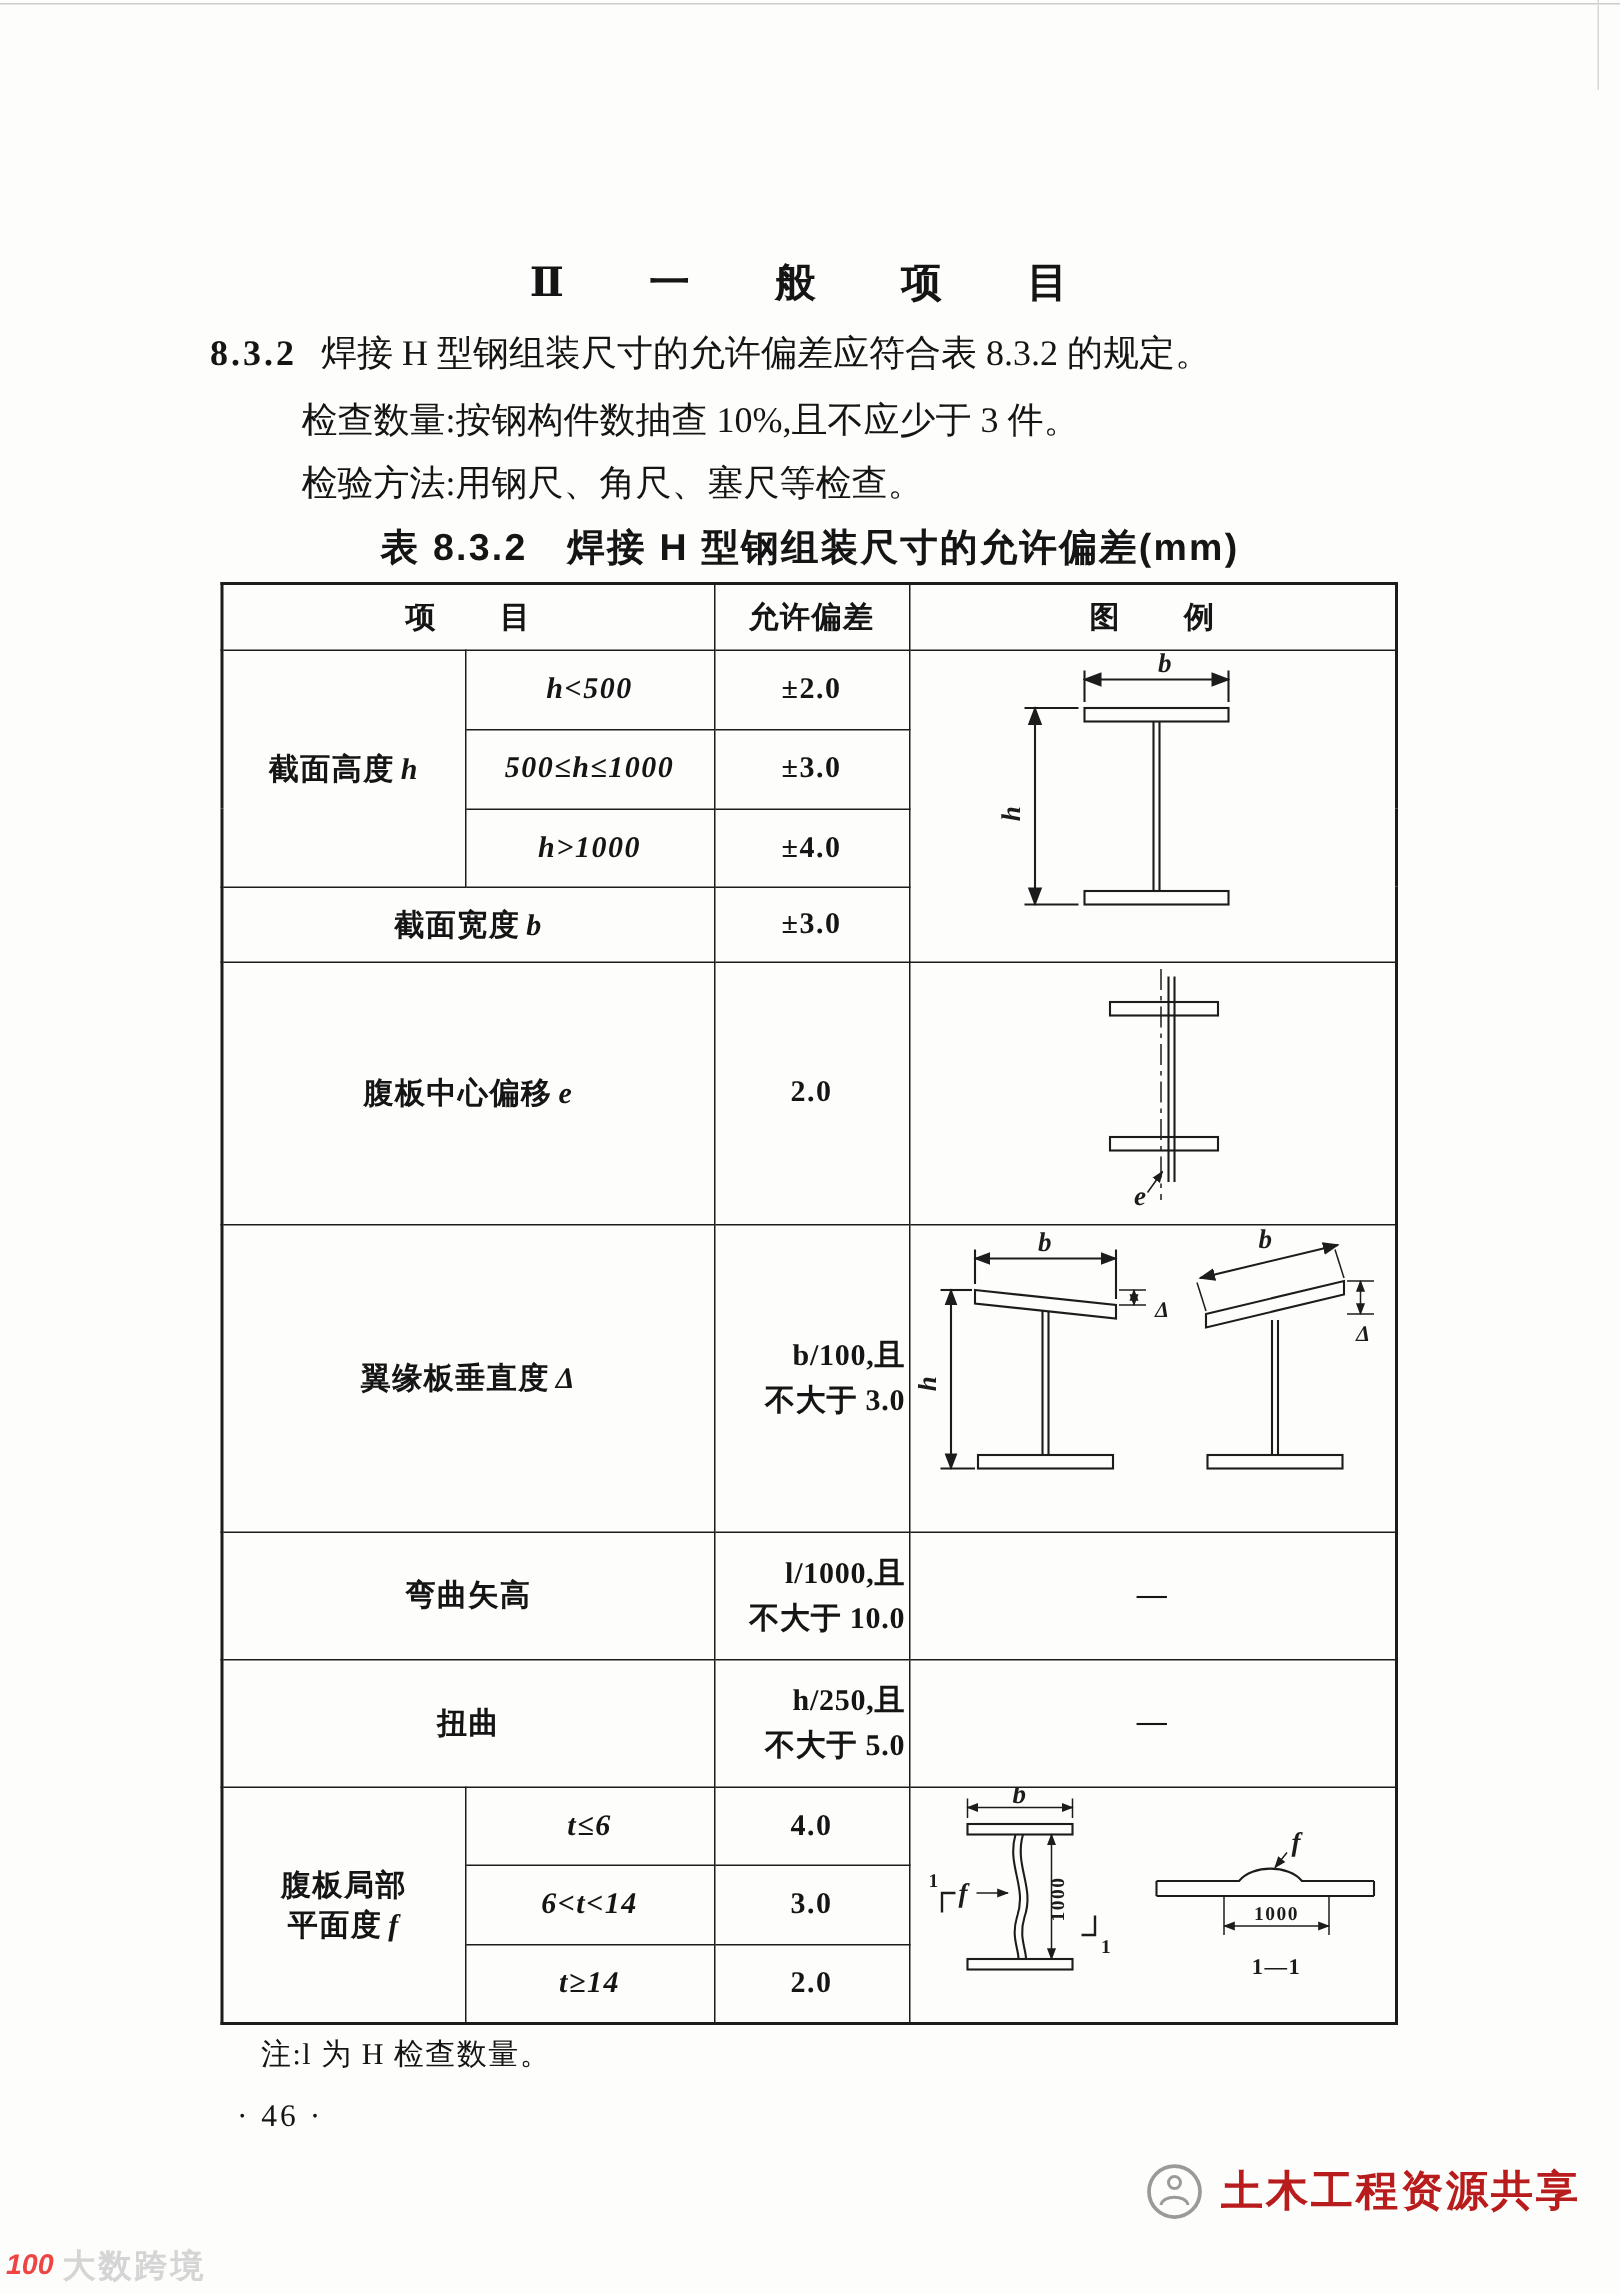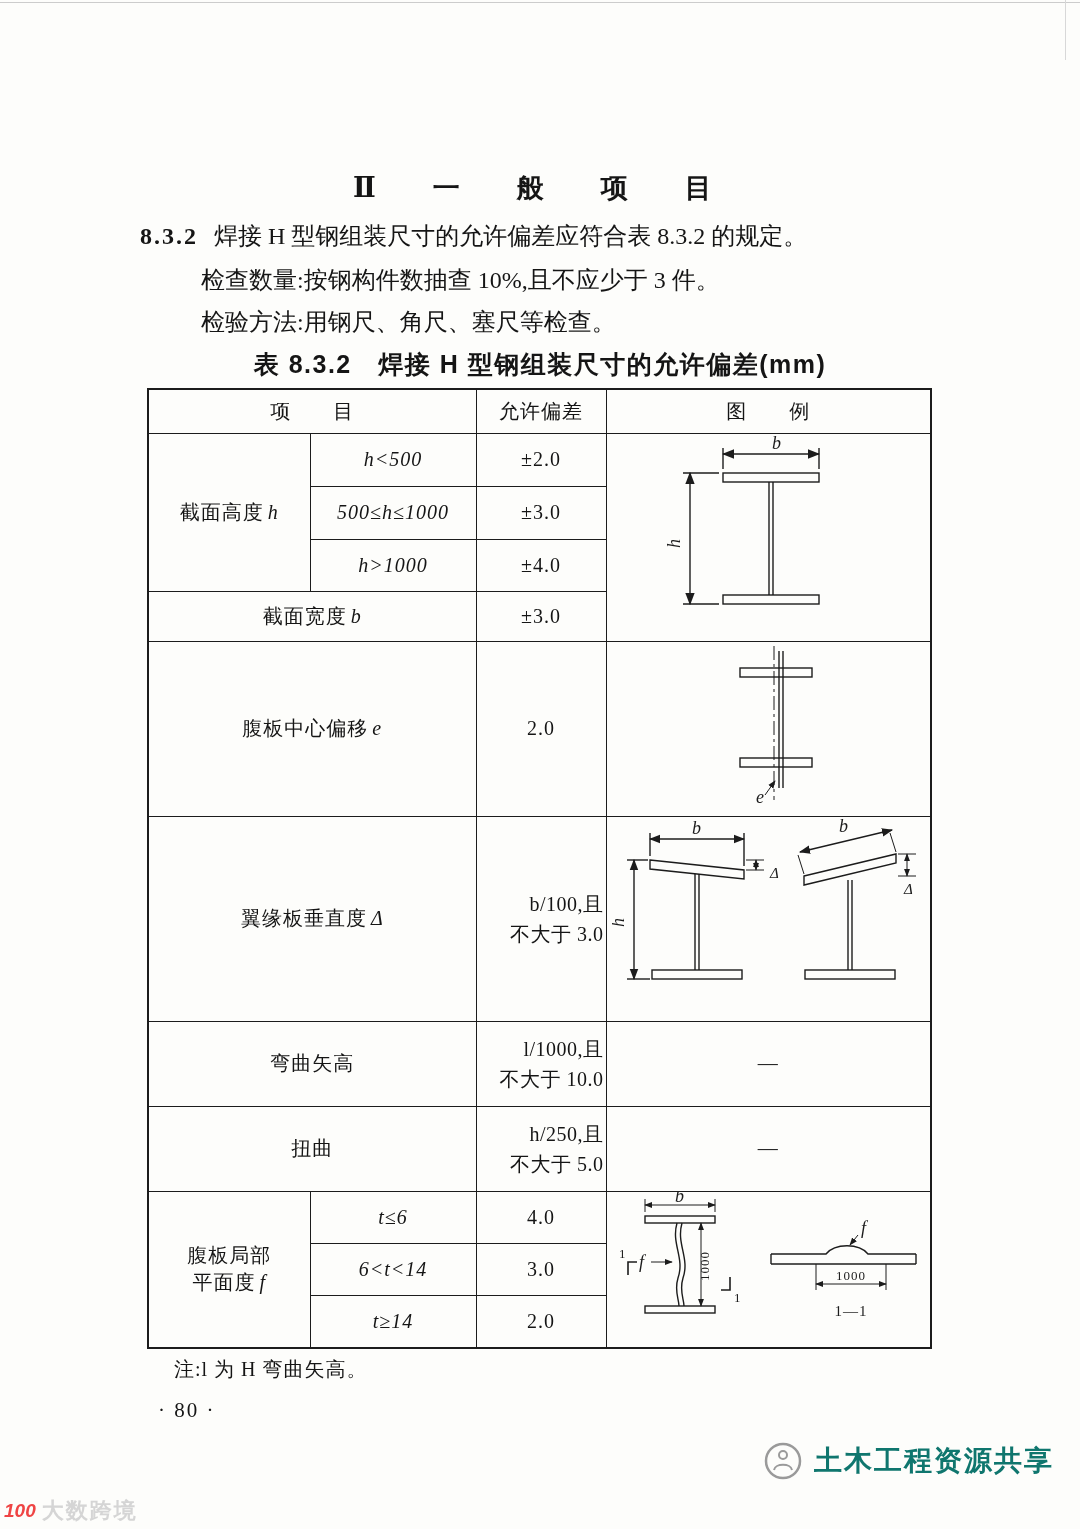--- a/index.html
+++ b/index.html
@@ -24,20 +24,21 @@
   .table-caption {
     position:absolute; top:348px; left:0; width:100%; text-align:center;
     font-family:"Liberation Sans","DejaVu Sans",sans-serif;
     font-weight:bold; font-size:25px; letter-spacing:1.5px;
   }
 
   table.tbl {
     position:absolute; top:388px; left:147px;
     border-collapse:collapse; table-layout:fixed;
     border:2px solid #1c1c1c;
+    font-weight:bold;
   }
   table.tbl td {
     border:1px solid #1c1c1c; font-size:20px; text-align:center;
     vertical-align:middle; padding:0 2px; letter-spacing:1px;
   }
   .cond { font-style:italic; letter-spacing:0.5px; }
   .var { font-style:italic; margin-left:4px; }
   .dev2 { line-height:30px; letter-spacing:0.5px;text-align:right; }
   .dash { font-size:22px; }
   .figcell { padding:0; }
@@ -45,21 +46,21 @@
   .figlabel { font-family:"Liberation Serif","DejaVu Serif",serif; font-style:italic; font-size:18px; fill:#1c1c1c; }
   .figsm    { font-family:"Liberation Serif","DejaVu Serif",serif; font-style:italic; font-size:15px; fill:#1c1c1c; }
   .fignum   { font-family:"Liberation Serif","DejaVu Serif",serif; font-style:normal; font-size:13px; fill:#1c1c1c; }
   .figcap   { font-family:"Liberation Serif","DejaVu Serif",serif; font-style:normal; font-size:15px; fill:#1c1c1c; }
 
   .note { position:absolute; top:1356px; left:174px; font-size:20px; letter-spacing:1px; }
   .page-number { position:absolute; top:1398px; left:158px; font-size:21px; letter-spacing:2px; }
 
   .wm-right {
     position:absolute; top:1440px; right:26px; display:flex; align-items:center; gap:10px;
-    color:#0f766e; font-family:"Liberation Sans","DejaVu Sans",sans-serif;
+    color:#b91c1c; font-family:"Liberation Sans","DejaVu Sans",sans-serif;
     font-size:28px; font-weight:bold; letter-spacing:2px;
   }
   .wm-left {
     position:absolute; bottom:3px; left:4px; display:flex; align-items:center; gap:6px;
     color:#d5d5d5; font-family:"Liberation Sans","DejaVu Sans",sans-serif;
     font-size:22px; font-weight:bold; letter-spacing:2px;
   }
   .wm-left .logo100 { font-style:italic; font-size:19px; letter-spacing:0; color:#ef4444; }
 </style>
 </head>
@@ -284,22 +285,22 @@
       <td class="cond">6&lt;t&lt;14</td>
       <td>3.0</td>
     </tr>
     <tr style="height:52px">
       <td class="cond">t≥14</td>
       <td>2.0</td>
     </tr>
   </tbody>
     </table>
 
-  <div class="note">注:l 为 H 弯曲矢高。</div>
-  <div class="page-number">· 80 ·</div>
+  <div class="note">注:l 为 H 检查数量。</div>
+  <div class="page-number">· 46 ·</div>
 
   <div class="wm-right">
     <svg width="42" height="42" viewBox="0 0 42 42">
       <circle cx="21" cy="21" r="17" fill="none" stroke="#9a9a9a" stroke-width="2.5"></circle>
       <circle cx="21" cy="15" r="4" fill="none" stroke="#9a9a9a" stroke-width="2"></circle>
       <path d="M12,30 C13,23 29,23 30,30" fill="none" stroke="#9a9a9a" stroke-width="2"></path>
     </svg>
     <span>土木工程资源共享</span>
   </div>
 

